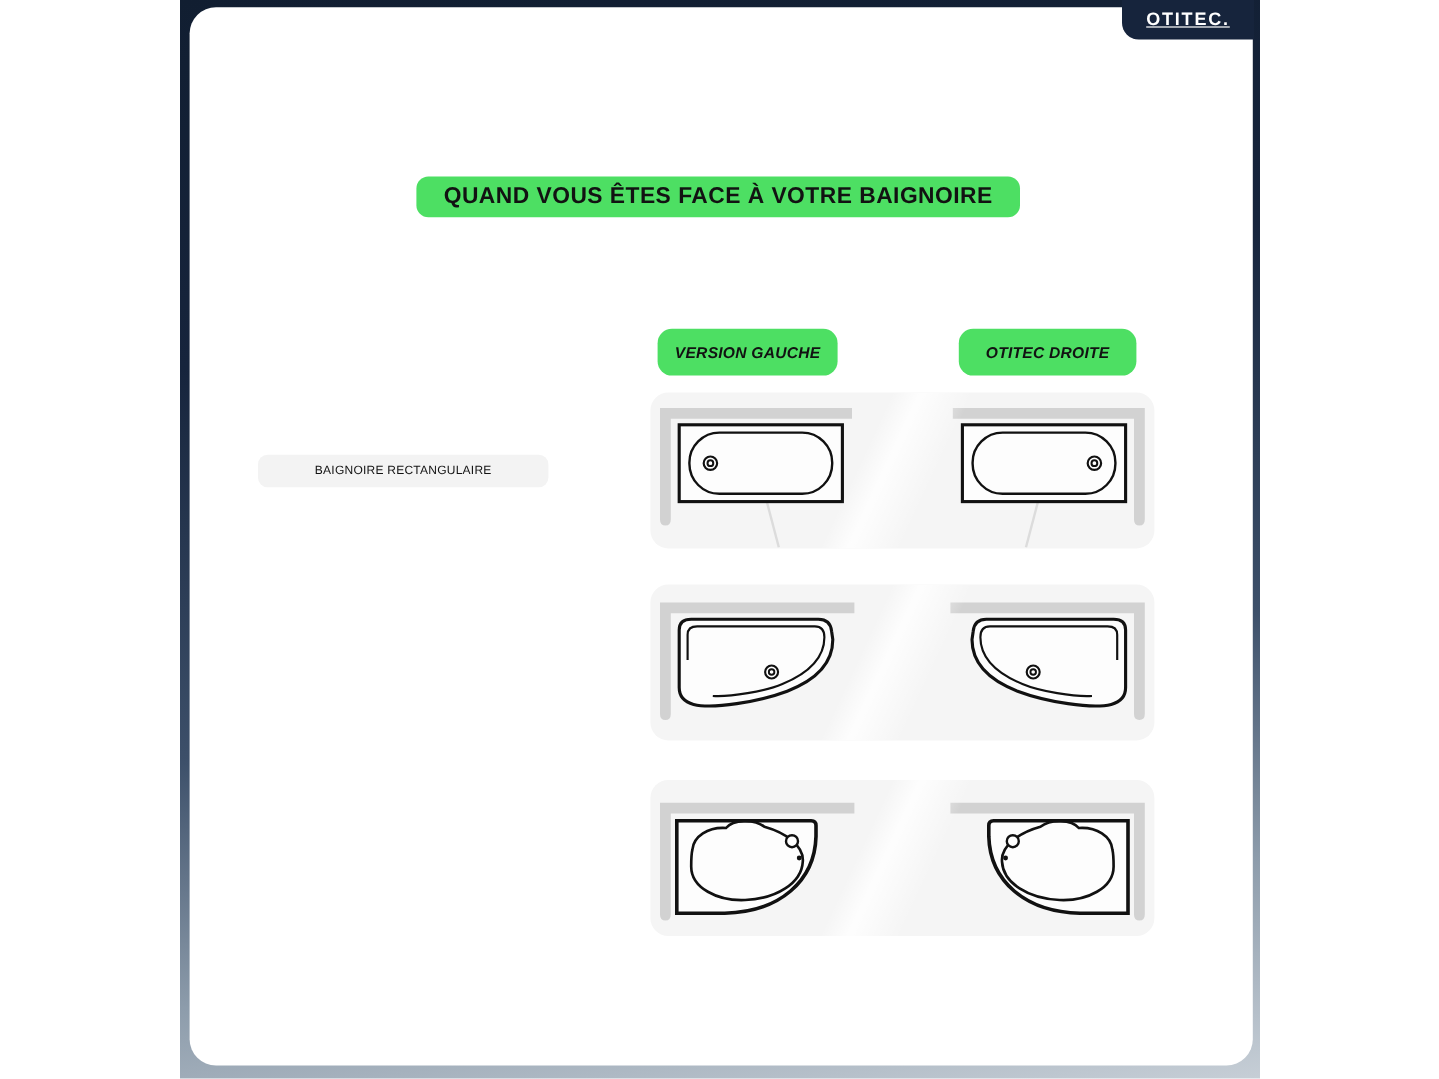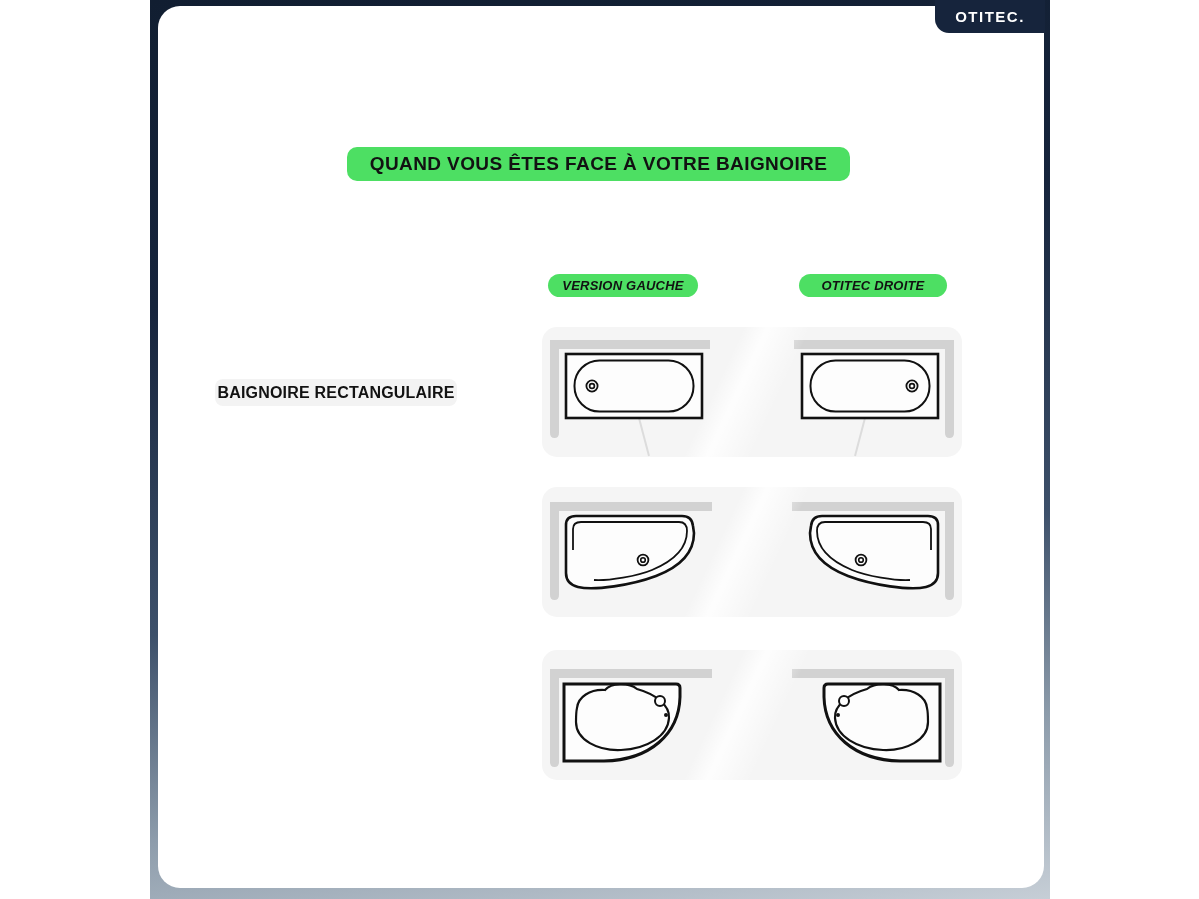--- a/index.html
+++ b/index.html
@@ -22,42 +22,42 @@
   }
   .card{
     position:absolute;left:8px;top:6px;width:886px;height:882px;
     background:#ffffff;border-radius:22px;
   }
   .badge{
     position:absolute;top:0;right:5px;width:110px;height:33px;
     background:var(--navy);border-radius:0 0 0 14px;
     display:flex;align-items:center;justify-content:center;
   }
-  .badge span{color:#ffffff;font-weight:bold;font-size:15px;letter-spacing:1.5px;}
+  .badge span{color:#ffffff;font-weight:bold;font-size:15px;letter-spacing:1.5px;text-decoration:underline;}
 
   .title-pill{
     position:absolute;left:189px;top:141px;width:503px;height:34px;
     background:var(--green);border-radius:10px;
     display:flex;align-items:center;justify-content:center;
     font-weight:bold;font-size:19px;letter-spacing:.4px;color:var(--ink);
   }
 
   .version-pill{
-    position:absolute;top:268px;height:23px;background:var(--green);
+    position:absolute;top:268px;height:39px;background:var(--green);
     border-radius:12px;display:flex;align-items:center;justify-content:center;
     font-weight:bold;font-style:italic;font-size:13px;color:var(--ink);letter-spacing:.2px;
   }
   .version-pill.gauche{left:390px;width:150px;}
   .version-pill.droite{left:641px;width:148px;}
 
   .row-label{
     position:absolute;left:57px;width:242px;height:27px;
     background:var(--label_bg);border-radius:8px;
     display:flex;align-items:center;justify-content:center;
-    font-weight:bold;font-size:16px;color:var(--ink);letter-spacing:.2px;
+    font-weight:normal;font-size:10px;color:var(--ink);letter-spacing:.2px;
   }
   .row-label.r1{top:373px;} .row-label.r2{top:533px;} .row-label.r3{top:696px;}
 
   .panel{
     position:absolute;left:384px;width:420px;height:130px;
     background:var(--panel);border-radius:15px;overflow:hidden;
   }
   .panel.r1{top:321px;} .panel.r2{top:481px;} .panel.r3{top:644px;}
   .panel::after{ 
     content:"";position:absolute;inset:0;

